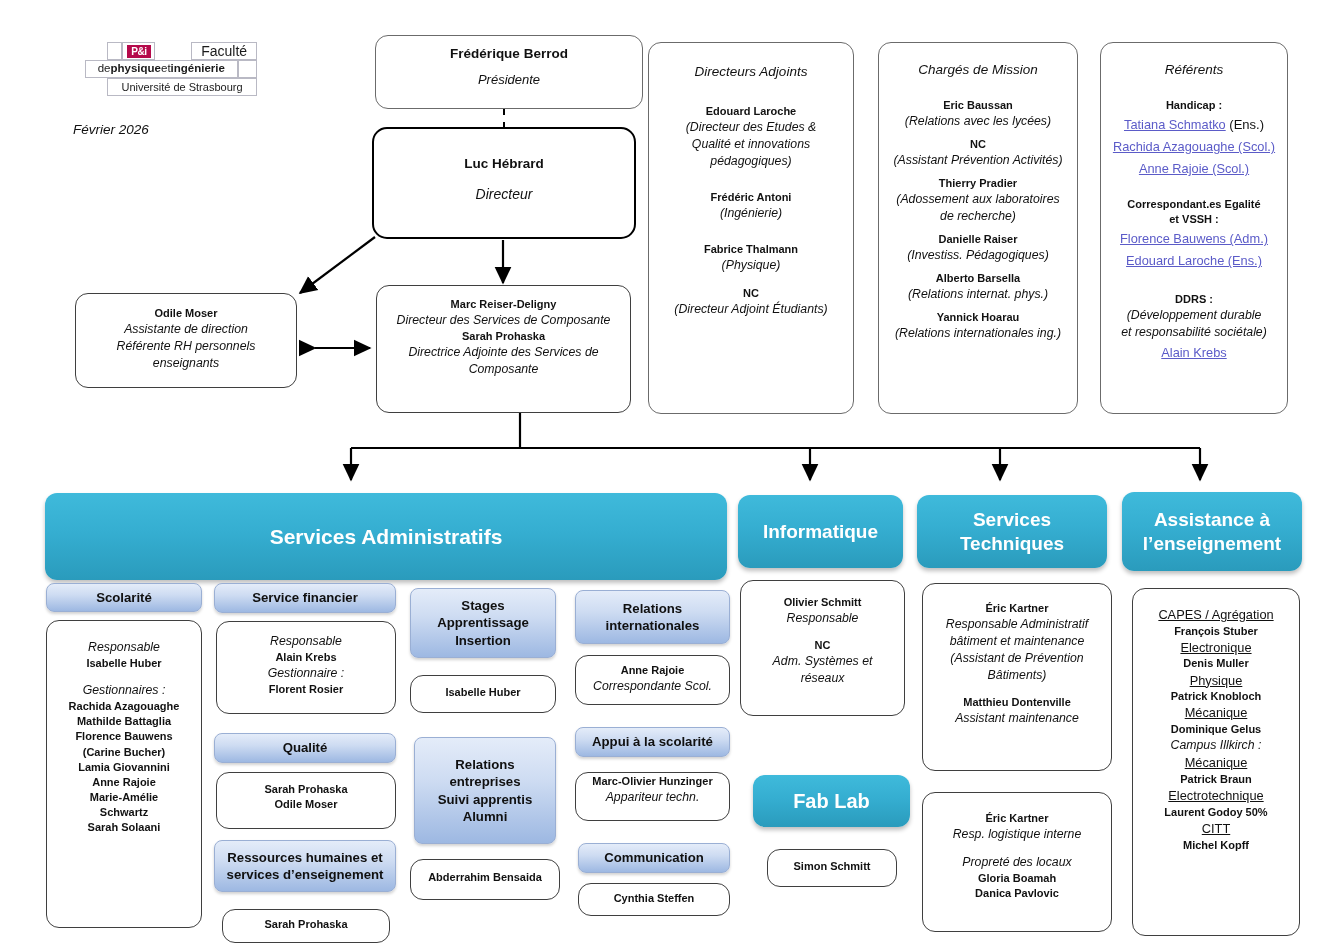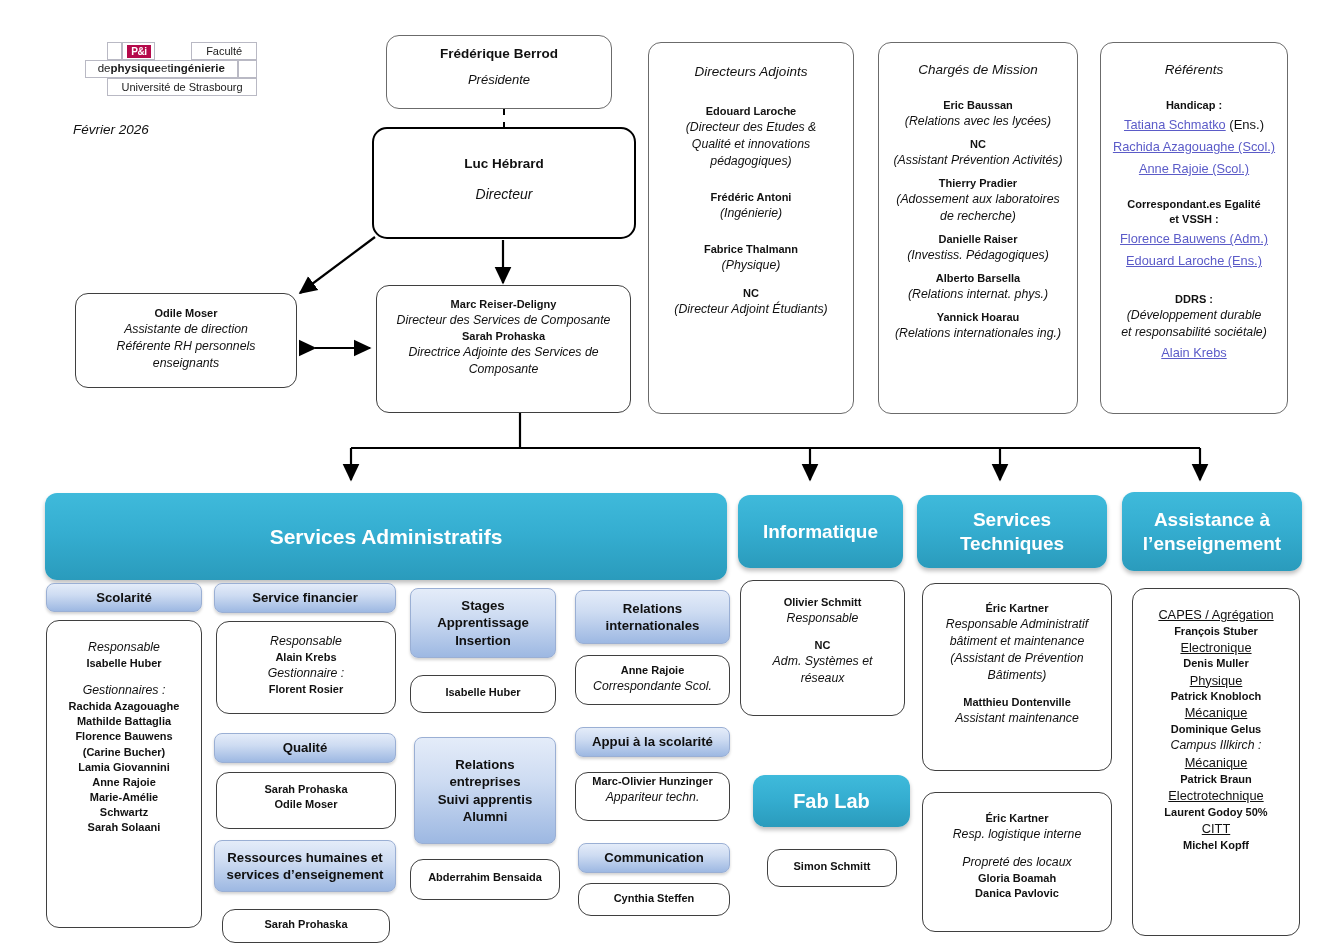--- a/index.html
+++ b/index.html
@@ -23,21 +23,21 @@
   
   #logo {
     left: 85px; top: 42px; width: 172px; height: 54px;
     font-size: 11.5px; color: #1b1b1b; line-height: 1.0;
   }
   #logo .lrow { display: flex; align-items: stretch; }
   #logo .cell { border: 1px solid #b9b9c4; display: flex; align-items: center; justify-content: center; }
   #logo .r1 { height: 18px; margin-left: 22px; }
   #logo .r1 .c-blank { width: 14px; }
   #logo .r1 .c-mark { width: 30px; background: #ffffff; padding: 0 1px; }
-  #logo .r1 .c-fac { width: 66px; font-size: 11px; margin-left: 36px; }
+  #logo .r1 .c-fac { width: 66px; font-size: 14px; margin-left: 36px; }
   #logo .mark {
     background: #b5094b; color: #ffffff; font-weight: bold;
     font-size: 10px; letter-spacing: -0.5px;
     padding: 1px 4px; line-height: 1.1;
   }
   #logo .r2 { height: 18px; }
   #logo .r2 .c-main { width: 150px; font-size: 11.5px; padding: 0 3px; white-space: nowrap; }
   #logo .r2 .c-end { width: 18px; }
   #logo .r3 { height: 18px; margin-left: 22px; }
   #logo .r3 .c-uni { width: 148px; font-size: 11px; white-space: nowrap; }
@@ -147,21 +147,21 @@
     <line x1="315" y1="348" x2="370" y2="348" stroke="#000" stroke-width="2.2" marker-end="url(#ah)" marker-start="url(#ah2)"></line>
 
     <line x1="520" y1="413" x2="520" y2="448" stroke="#000" stroke-width="2.2"></line>
     <line x1="351" y1="448" x2="1200" y2="448" stroke="#000" stroke-width="2.2"></line>
     <line x1="351" y1="448" x2="351" y2="480" stroke="#000" stroke-width="2.2" marker-end="url(#ah)"></line>
     <line x1="810" y1="448" x2="810" y2="480" stroke="#000" stroke-width="2.2" marker-end="url(#ah)"></line>
     <line x1="1000" y1="448" x2="1000" y2="480" stroke="#000" stroke-width="2.2" marker-end="url(#ah)"></line>
     <line x1="1200" y1="448" x2="1200" y2="480" stroke="#000" stroke-width="2.2" marker-end="url(#ah)"></line>
   </svg>
 
-  <div class="abs box soft pad" style="left:386px; top:35px; width:226px; height:74px;">
+  <div class="abs box soft pad" style="left:375px; top:35px; width:268px; height:74px;">
     <div class="nm">Frédérique Berrod</div>
     <div class="sp-s"></div>
     <div class="rl">Présidente</div>
   </div>
 
   <div class="abs box thick" style="left:372px; top:127px; width:264px; height:112px; padding:26px 8px;">
     <div class="nm">Luc Hébrard</div>
     <div class="sp"></div>
     <div class="rl" style="font-size:14px;">Directeur</div>
   </div>

